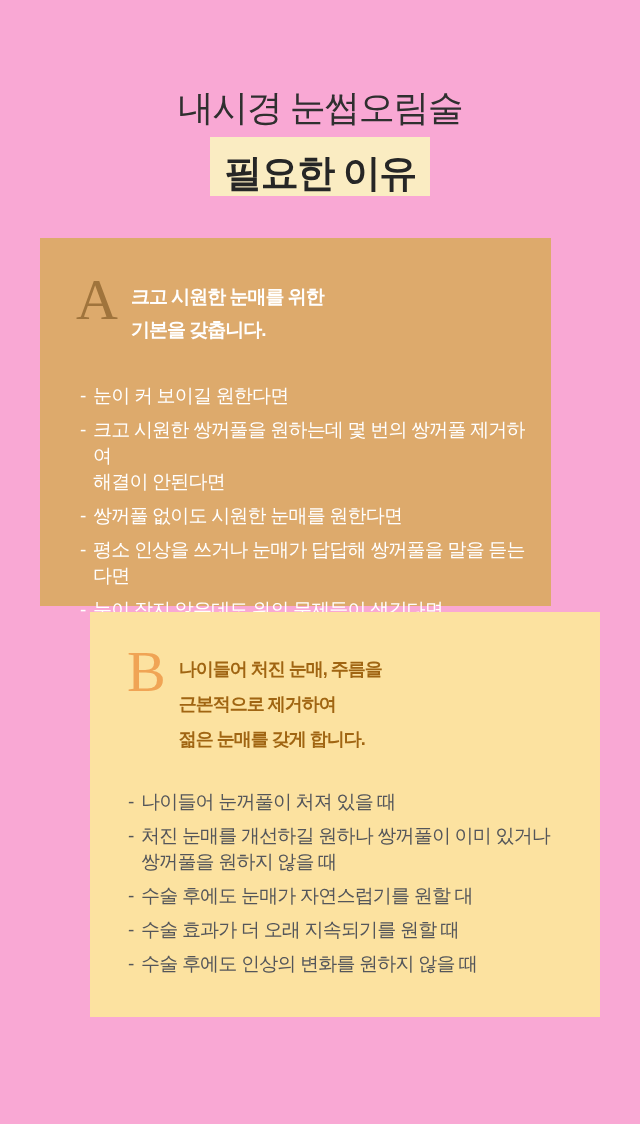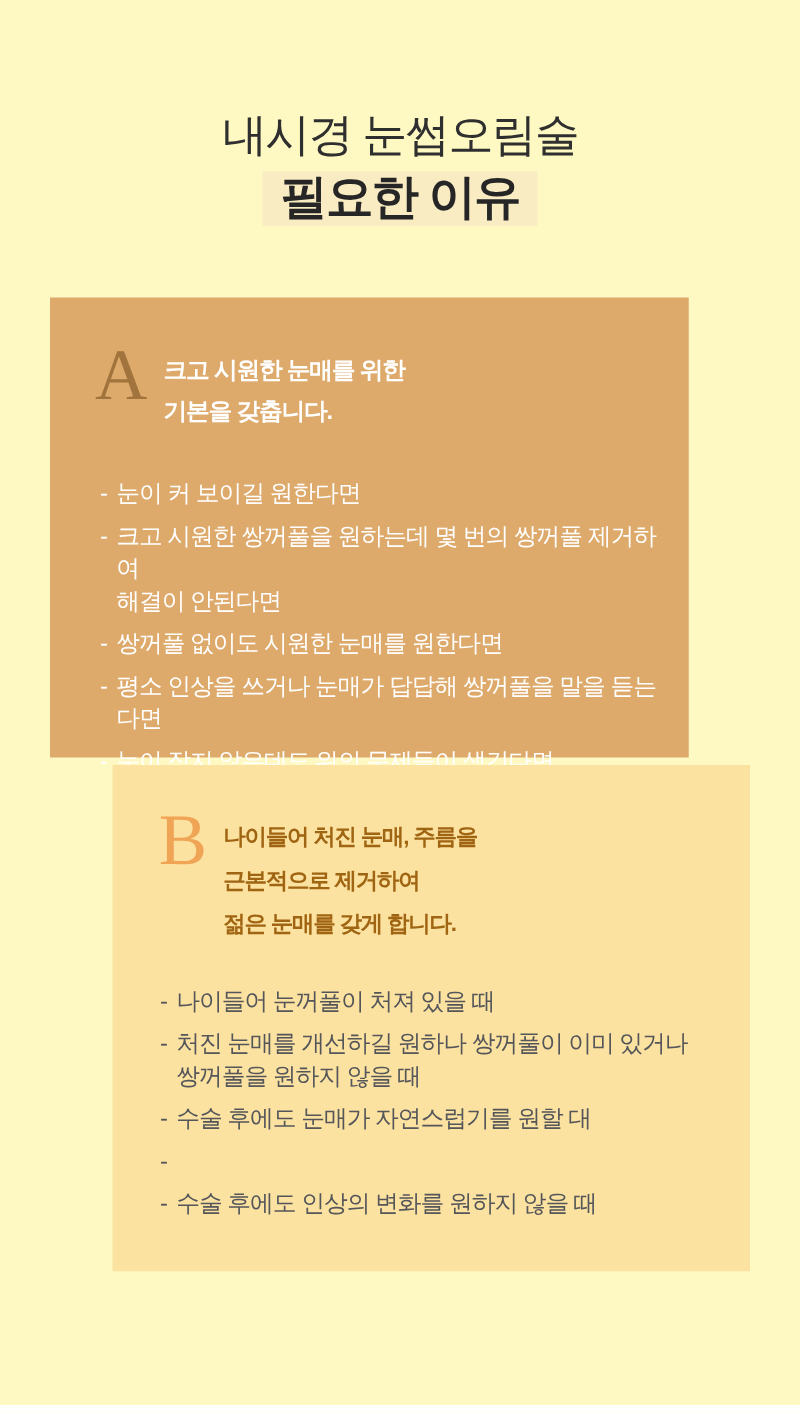--- a/index.html
+++ b/index.html
@@ -5,21 +5,21 @@
   * { margin: 0; padding: 0; box-sizing: border-box; }
   html, body { background: #ffffff; }
   body {
     width: 640px; height: 1130px;
     font-family: "Liberation Sans", sans-serif;
     overflow: hidden;
   }
   .page {
     position: relative;
     width: 640px; height: 1124px;
-    background: #fef9c3;
+    background: #f9a8d4;
   }
 
   
   .title-block {
     position: absolute;
     top: 86px; left: 0; width: 640px;
     text-align: center;
   }
   .title-line1 {
     font-size: 36px;
@@ -30,21 +30,21 @@
   }
   .title-line2 {
     display: inline-block;
     margin-top: 7px;
     font-size: 38px;
     font-weight: 800;
     color: #262626;
     letter-spacing: -1.5px;
     line-height: 42px;
     background: #faecc2;
-    padding: 0 14px 2px 14px;
+    padding: 15px 14px 2px 14px;
   }
 
   
   .box { position: absolute; }
   .box-a {
     left: 40px; top: 238px;
     width: 511px; height: 368px;
     background: #ddaa6c;
   }
   .box-b {
@@ -152,20 +152,21 @@
         <span class="dash">-</span>
         <span class="bullet-text">처진 눈매를 개선하길 원하나 쌍꺼풀이 이미 있거나
 쌍꺼풀을 원하지 않을 때</span>
       </li>
       <li>
         <span class="dash">-</span>
         <span class="bullet-text">수술 후에도 눈매가 자연스럽기를 원할 대</span>
       </li>
       <li>
         <span class="dash">-</span>
+        <span class="bullet-text">수술 효과가 더 오래 지속되기를 원할 때</span>
       </li>
       <li>
         <span class="dash">-</span>
         <span class="bullet-text">수술 후에도 인상의 변화를 원하지 않을 때</span>
       </li>
     </ul>
   </section>
 
 </div>
 

